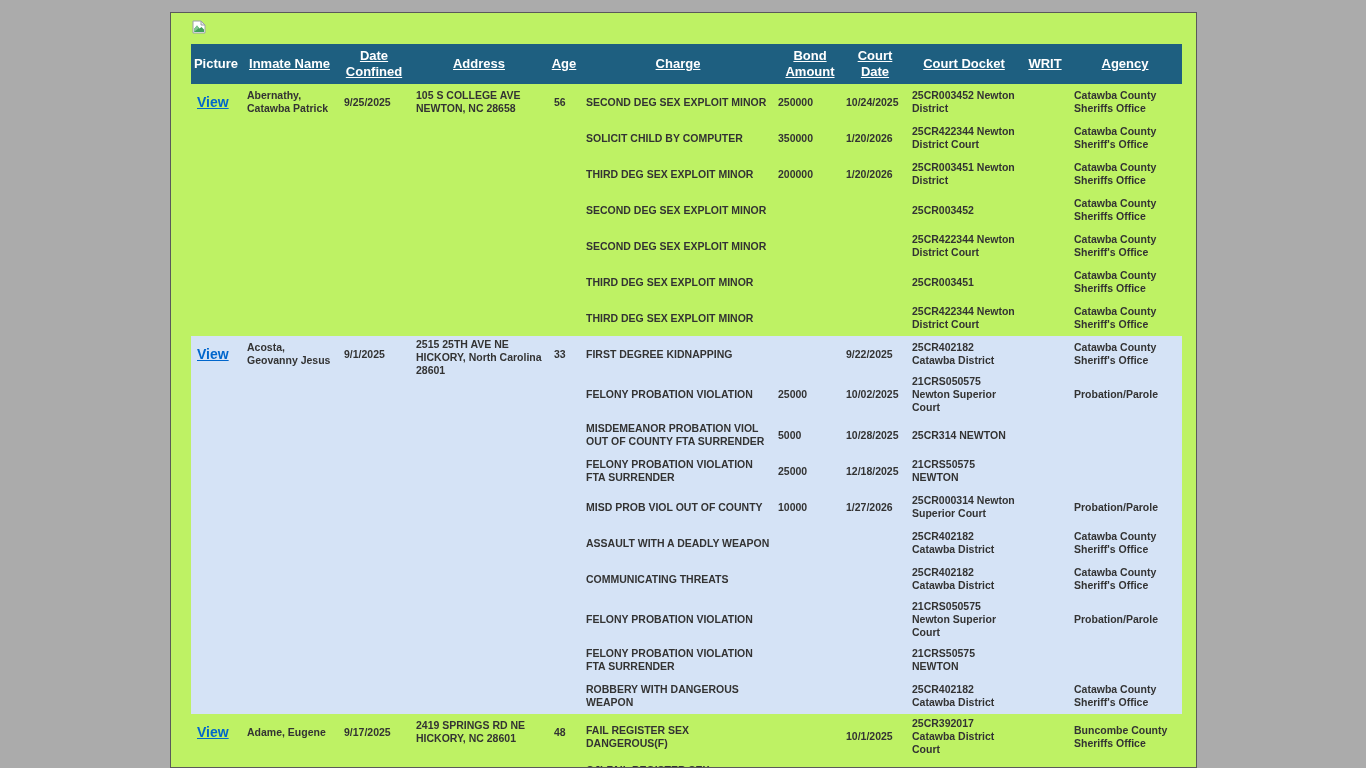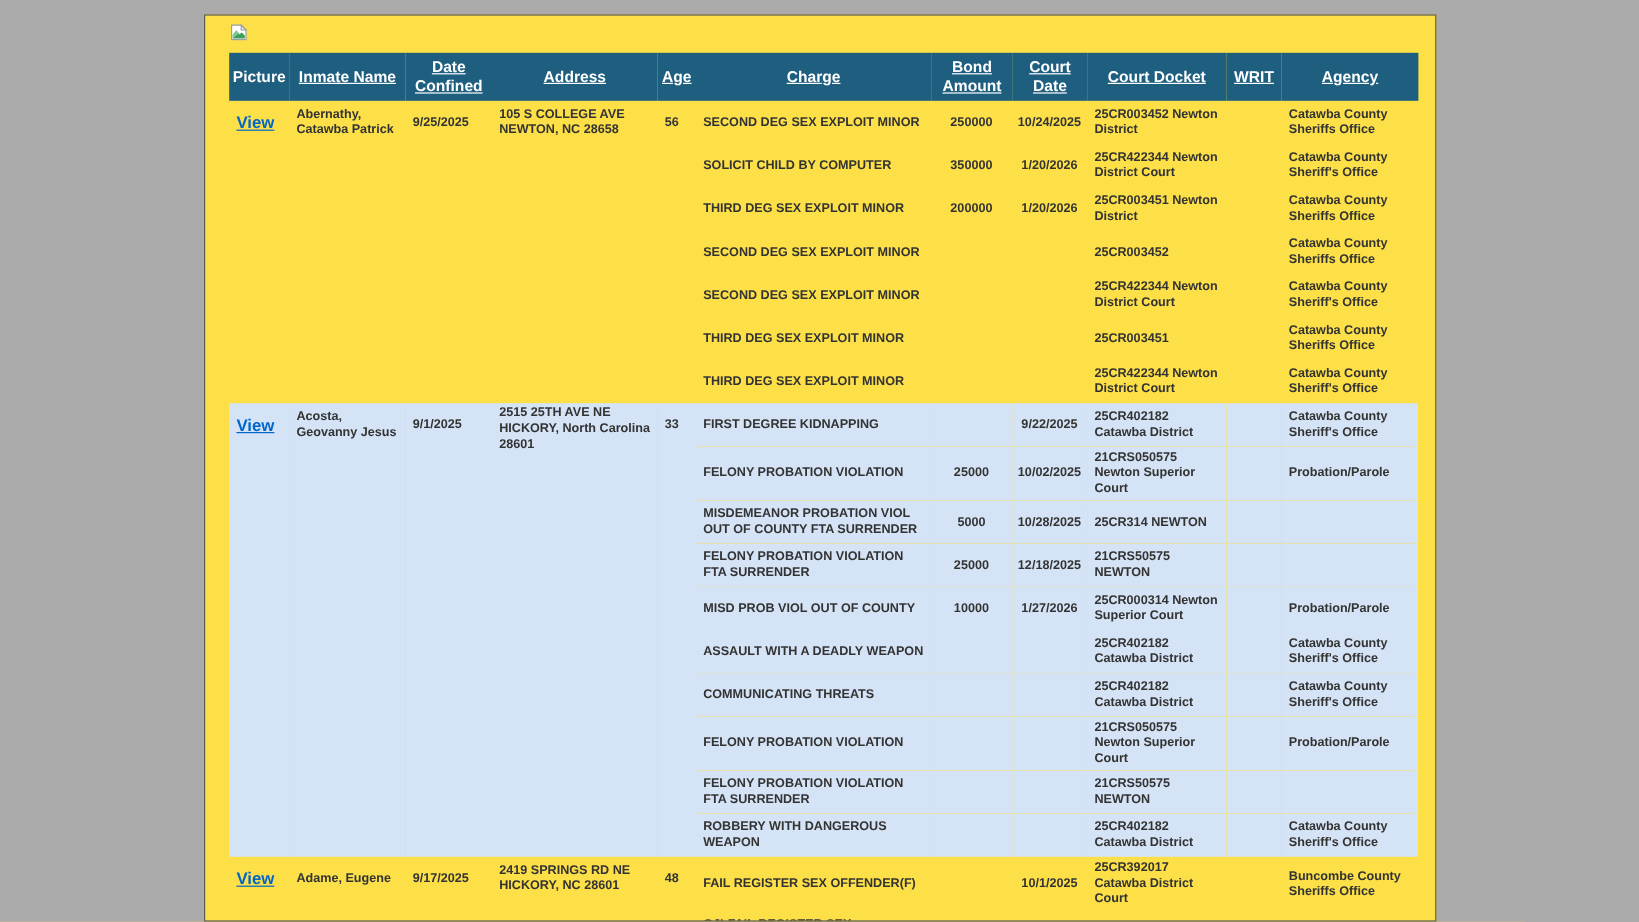--- a/index.html
+++ b/index.html
@@ -7,21 +7,21 @@
     margin: 0; padding: 0;
     width: 1366px; height: 768px;
     overflow: hidden;
     font-family: "Liberation Sans", "DejaVu Sans", sans-serif;
     background: #ABABAB;
   }
   .content-frame {
     position: absolute;
     left: 170px; top: 12px;
     width: 1027px; height: 756px;
-    background: #fde047;
+    background: #bef264;
     border: 1px solid #5a5a5a;
     overflow: hidden;
     padding-top: 7px;
   }
   .broken-img {
     margin-left: 21px;
     width: 14px; height: 14px;
     display: block;
   }
   table.roster {
@@ -57,21 +57,21 @@
   }
   tr.charge-line { height: 36px; }
   tr.alt td { background: #D5E3F6; }
   td.span-cell { vertical-align: top; padding: 0; }
   td.span-cell .strip {
     min-height: 36px;
     display: flex;
     align-items: center;
     padding: 2px 3px 2px 6px;
   }
-  td.num { text-align: center; padding-right: 3px; padding-left: 2px; }
+  td.num { text-align: left; padding-right: 3px; padding-left: 2px; }
   a.view-link {
     color: #0066CC;
     text-decoration: underline;
     font-size: 14px;
     font-weight: bold;
     cursor: pointer;
   }
 </style>
 </head>
 <body>
@@ -321,21 +321,21 @@
           <td class="span-cell" rowspan="2">
             <div class="strip">
               <div>2419 SPRINGS RD NE HICKORY, NC 28601</div>
             </div>
           </td>
           <td class="span-cell" rowspan="2">
             <div class="strip">
               <div>48</div>
             </div>
           </td>
-          <td>FAIL REGISTER SEX OFFENDER(F)</td>
+          <td>FAIL REGISTER SEX DANGEROUS(F)</td>
           <td class="num"></td>
           <td class="num">10/1/2025</td>
           <td>25CR392017 Catawba District Court</td>
           <td></td>
           <td>Buncombe County Sheriffs Office</td>
         </tr>
         <tr class="charge-line">
           <td>GJI-FAIL REGISTER SEX OFFENDER(F)</td>
           <td class="num">75000</td>
           <td class="num">3/2/2026</td>

